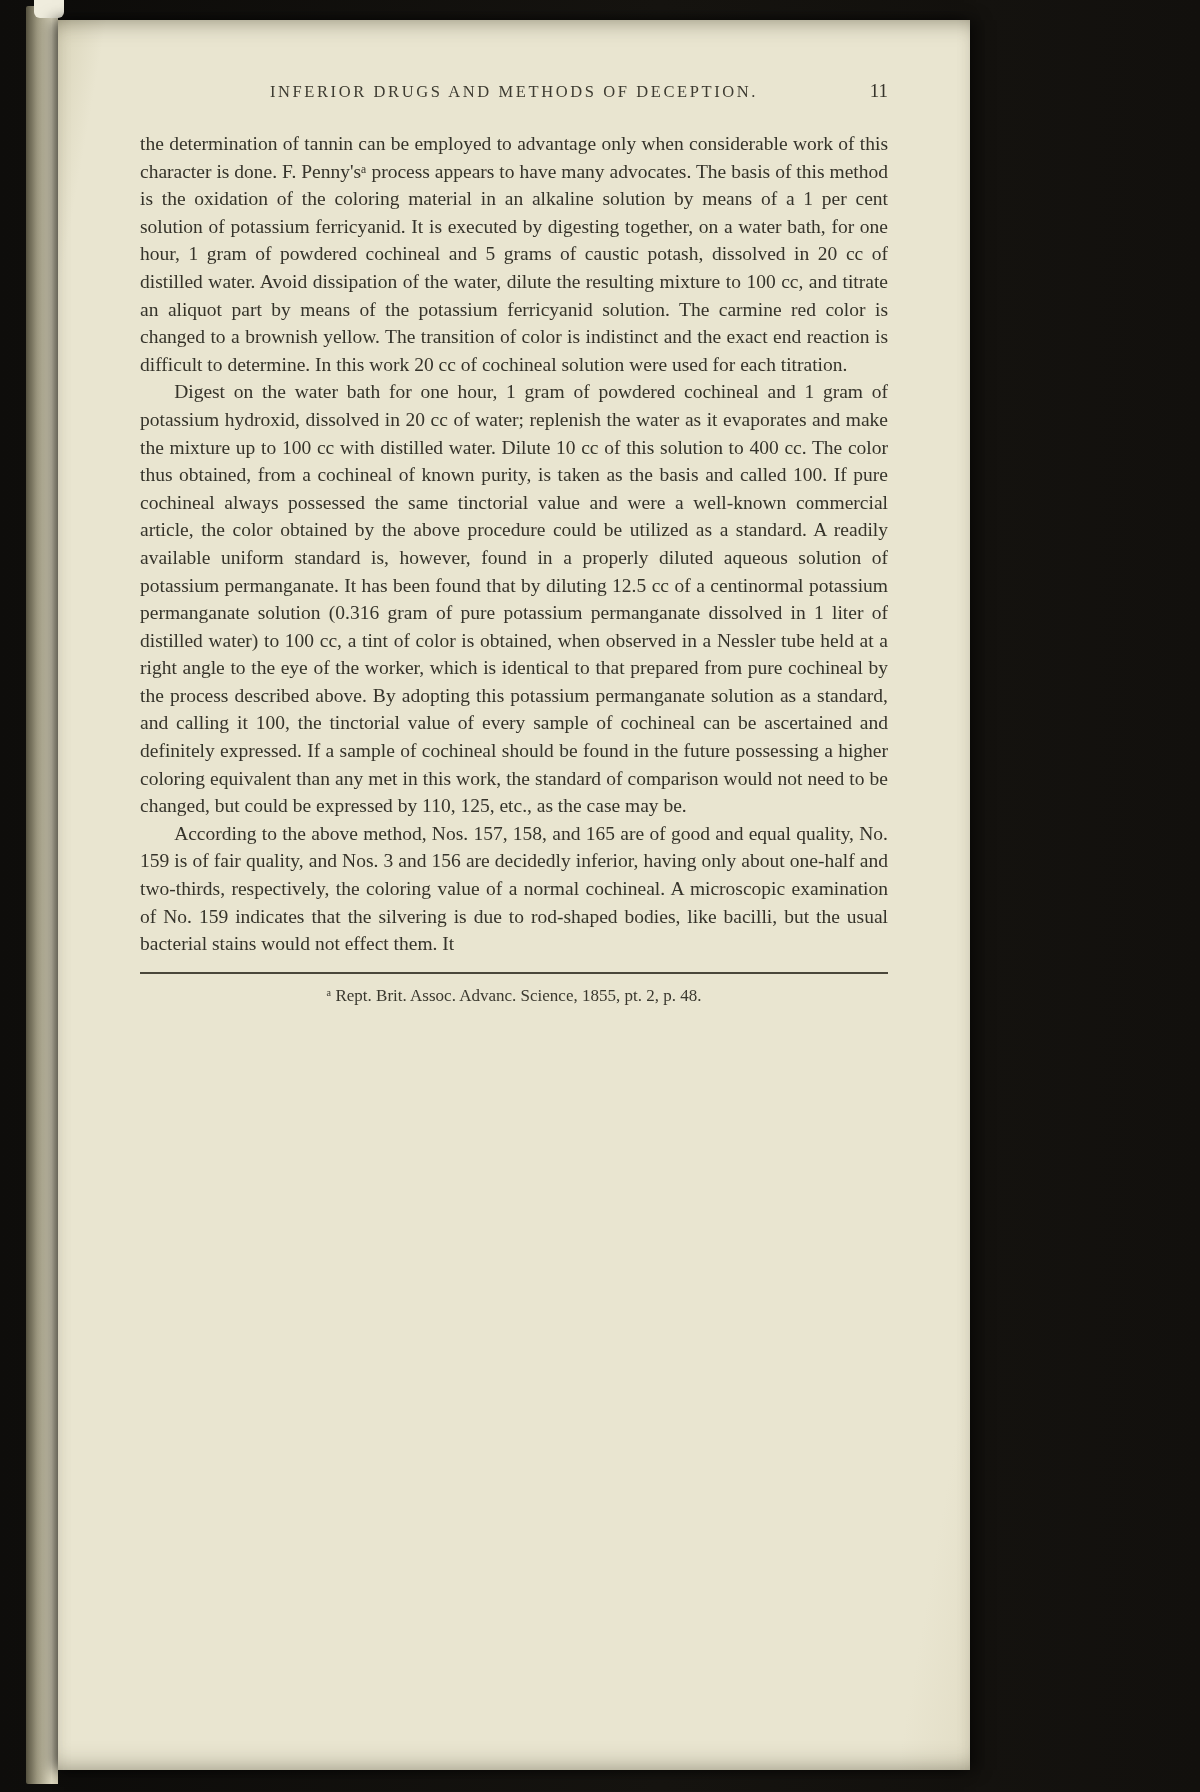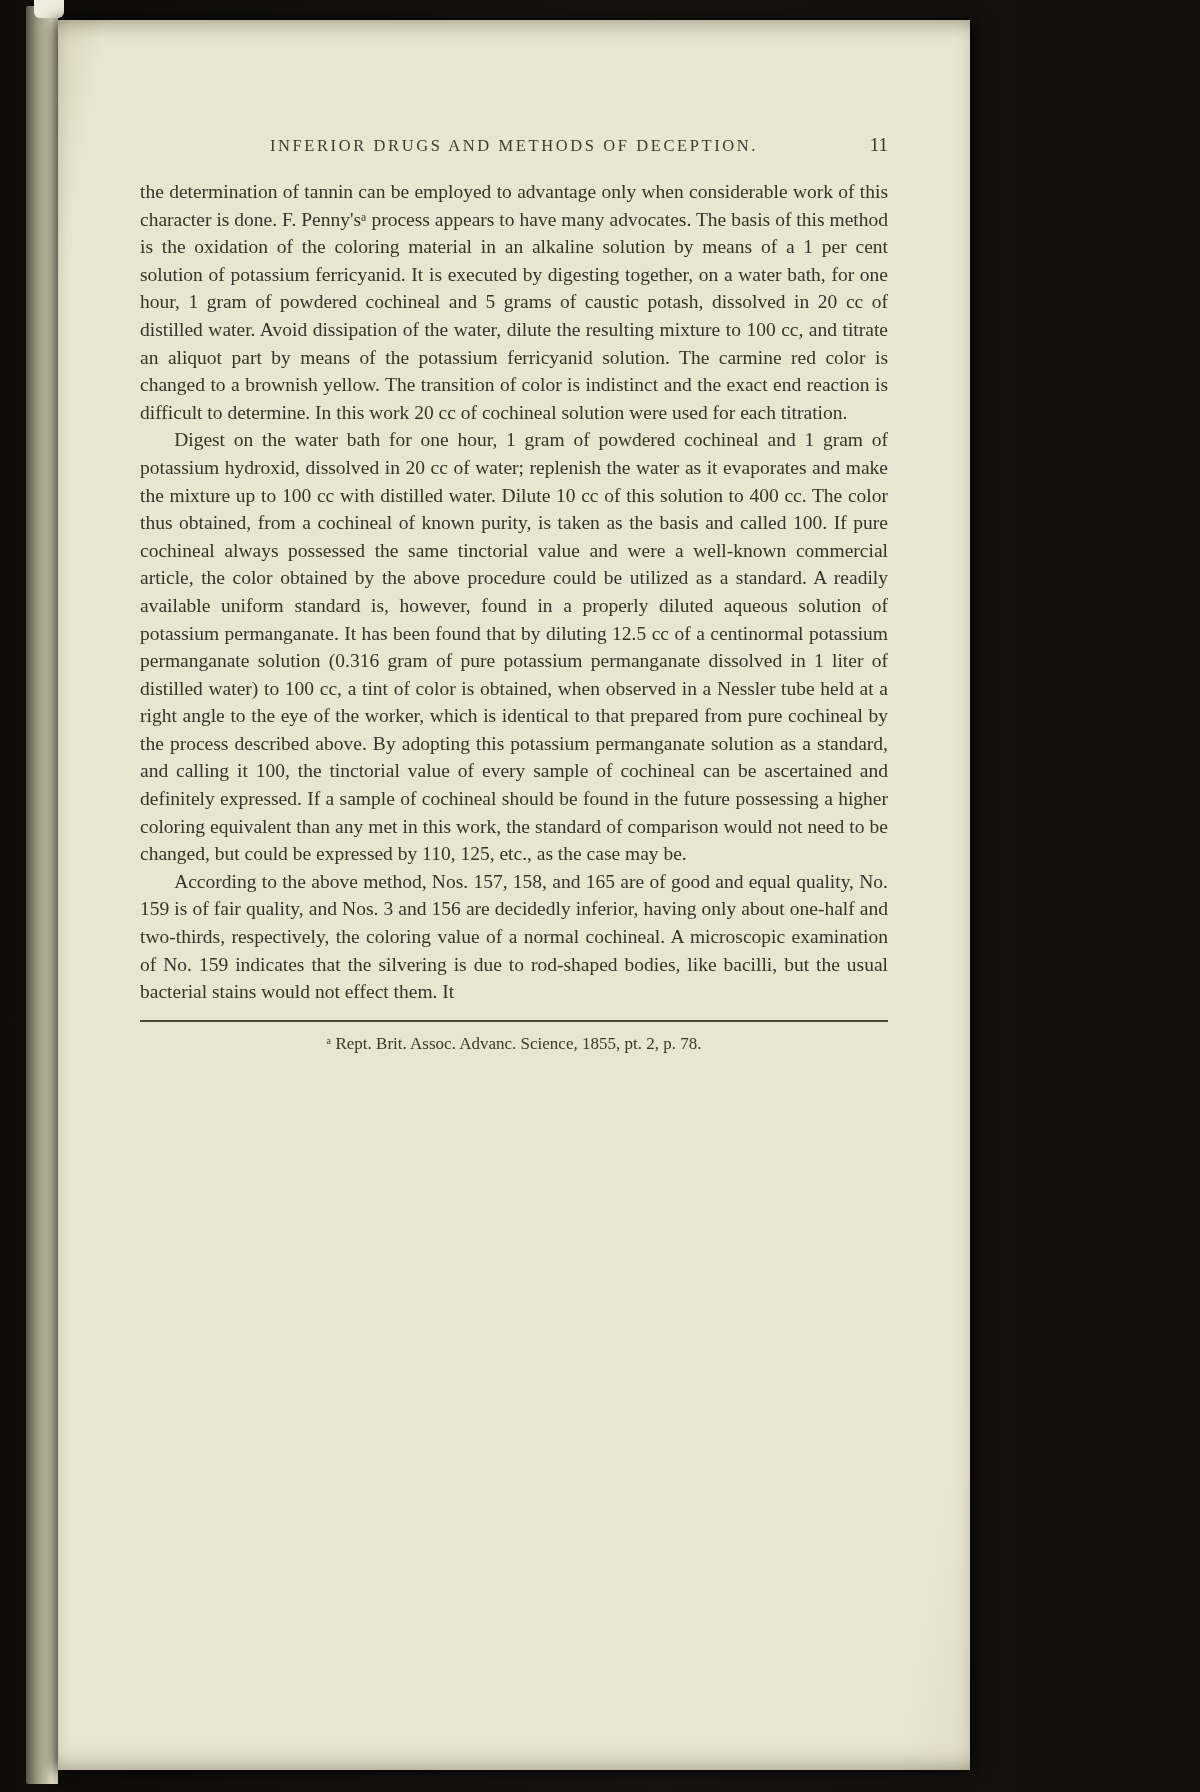--- a/index.html
+++ b/index.html
@@ -57,38 +57,38 @@
 
   .text-column {
     position: absolute;
     left: 82px;
     top: 0;
     width: 748px;
   }
 
   .running-header {
     position: relative;
-    margin-top: 116px;
+    margin-top: 62px;
     text-align: center;
     font-size: 16.5px;
     letter-spacing: 2.6px;
     color: #3d3b31;
     white-space: nowrap;
   }
   .page-number {
     position: absolute;
     right: 0;
     top: -2px;
     font-size: 19px;
     letter-spacing: 0;
     color: #36342b;
   }
 
   .body-text {
-    margin-top: 22px;
+    margin-top: 28px;
     font-size: 19.5px;
     line-height: 27.6px;
     text-align: justify;
     color: #35332a;
   }
   .body-text p {
     margin: 0;
     text-indent: 1.75em;
   }
   .body-text p.no-indent {
@@ -128,17 +128,17 @@
     </div>
 
     <div class="body-text">
       <p class="no-indent">the determination of tannin can be employed to advantage only when considerable work of this character is done. F. Penny'sᵃ process appears to have many advocates. The basis of this method is the oxidation of the coloring material in an alkaline solution by means of a 1 per cent solution of potassium ferricyanid. It is executed by digesting together, on a water bath, for one hour, 1 gram of powdered cochineal and 5 grams of caustic potash, dissolved in 20 cc of distilled water. Avoid dissipation of the water, dilute the resulting mixture to 100 cc, and titrate an aliquot part by means of the potassium ferricyanid solution. The carmine red color is changed to a brownish yellow. The transition of color is indistinct and the exact end reaction is difficult to determine. In this work 20 cc of cochineal solution were used for each titration.</p>
       <p>Digest on the water bath for one hour, 1 gram of powdered cochineal and 1 gram of potassium hydroxid, dissolved in 20 cc of water; replenish the water as it evaporates and make the mixture up to 100 cc with distilled water. Dilute 10 cc of this solution to 400 cc. The color thus obtained, from a cochineal of known purity, is taken as the basis and called 100. If pure cochineal always possessed the same tinctorial value and were a well-known commercial article, the color obtained by the above procedure could be utilized as a standard. A readily available uniform standard is, however, found in a properly diluted aqueous solution of potassium permanganate. It has been found that by diluting 12.5 cc of a centinormal potassium permanganate solution (0.316 gram of pure potassium permanganate dissolved in 1 liter of distilled water) to 100 cc, a tint of color is obtained, when observed in a Nessler tube held at a right angle to the eye of the worker, which is identical to that prepared from pure cochineal by the process described above. By adopting this potassium permanganate solution as a standard, and calling it 100, the tinctorial value of every sample of cochineal can be ascertained and definitely expressed. If a sample of cochineal should be found in the future possessing a higher coloring equivalent than any met in this work, the standard of comparison would not need to be changed, but could be expressed by 110, 125, etc., as the case may be.</p>
       <p>According to the above method, Nos. 157, 158, and 165 are of good and equal quality, No. 159 is of fair quality, and Nos. 3 and 156 are decidedly inferior, having only about one-half and two-thirds, respectively, the coloring value of a normal cochineal. A microscopic examination of No. 159 indicates that the silvering is due to rod-shaped bodies, like bacilli, but the usual bacterial stains would not effect them. It</p>
     </div>
 
     <div class="footnote-block">
       <hr class="footnote-rule">
-      <div class="footnote-text">ᵃ Rept. Brit. Assoc. Advanc. Science, 1855, pt. 2, p. 78.</div>
+      <div class="footnote-text">ᵃ Rept. Brit. Assoc. Advanc. Science, 1855, pt. 2, p. 48.</div>
     </div>
 
   </div>
 </div>
 
 </body></html>

